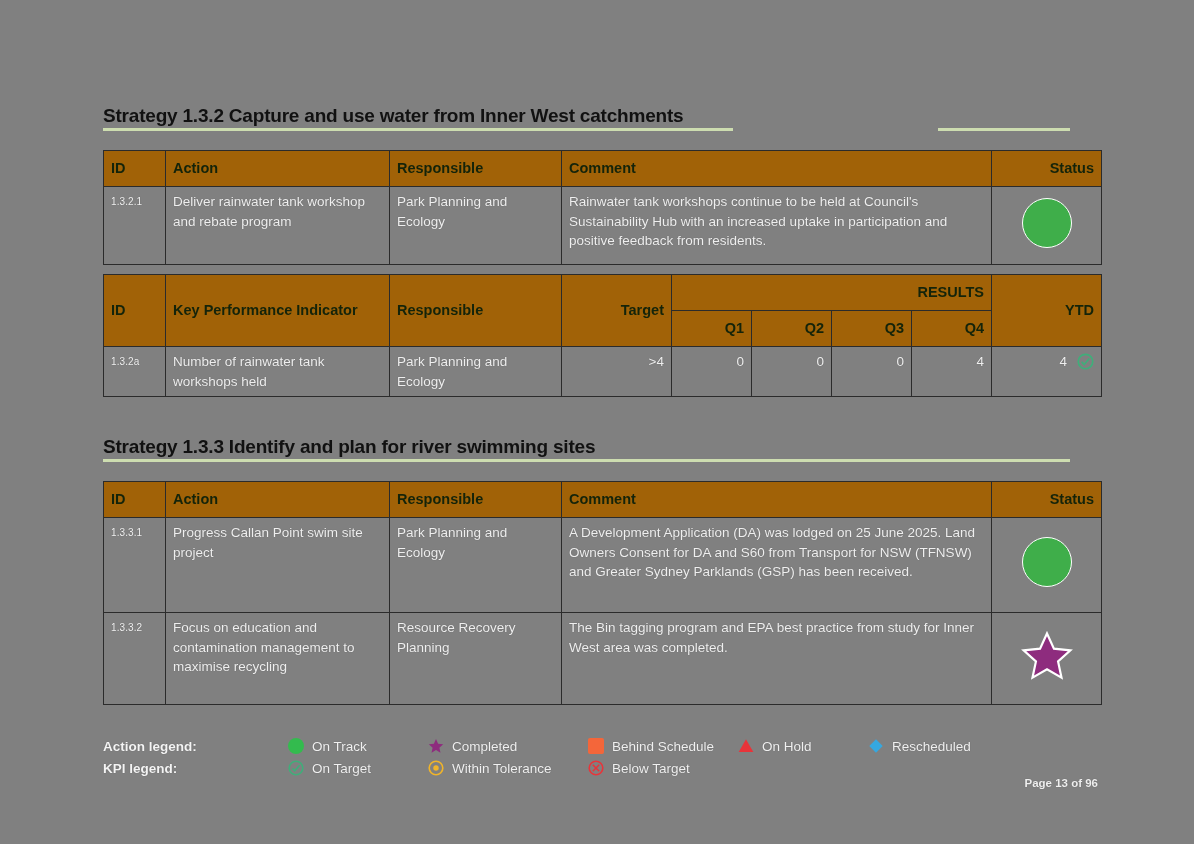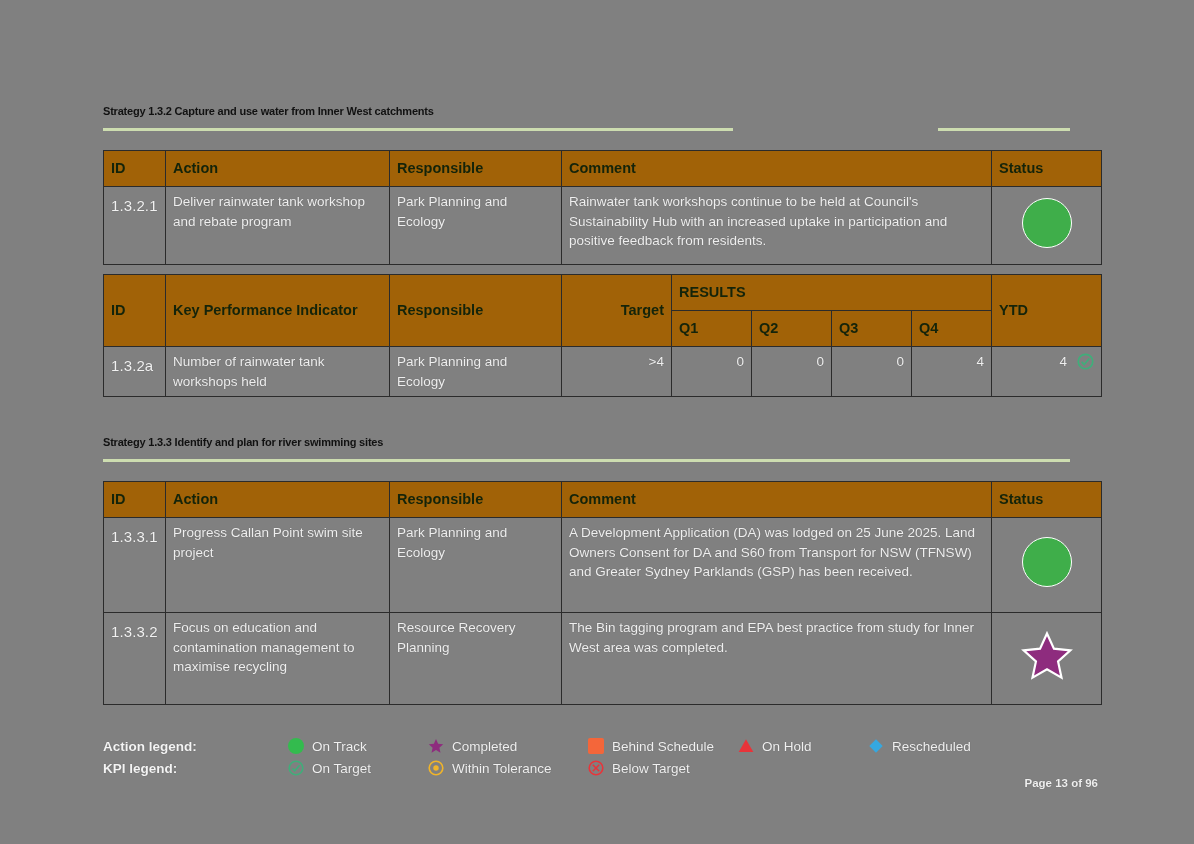--- a/index.html
+++ b/index.html
@@ -9,21 +9,21 @@
     font-family:"Liberation Sans", sans-serif;
     color:#1a1a1a;
     overflow:hidden;
   }
   .page{position:relative;width:1194px;height:844px;}
 
   
   .strategy-head{
     position:absolute;
     left:103px;
-    font-size:11px;
+    font-size:19px;
     font-weight:bold;
     color:#111111;
     letter-spacing:-0.2px;
     white-space:nowrap;
   }
   .strategy-rule{
     position:absolute;
     left:103px;
     height:3px;
     background:#cdddb0;
@@ -52,27 +52,27 @@
     vertical-align:middle;
     padding-top:7px;
     padding-bottom:7px;
   }
   tbody td{
     background:transparent;
     color:#efefef;
     text-shadow:0 0 1px rgba(0,0,0,.35);
   }
   td.id-cell{
-    font-size:15px;
+    font-size:10px;
     color:#f2f2f2;
     padding-top:8px;
     letter-spacing:0.1px;
   }
   td.num{ text-align:right; }
-  th.center{ text-align:left; }
+  th.center{ text-align:right; }
 
   
   .t-actions col.c-id{width:62px;}
   .t-actions col.c-action{width:224px;}
   .t-actions col.c-resp{width:172px;}
   .t-actions col.c-comment{width:430px;}
   .t-actions col.c-status{width:110px;}
 
   
   .t-kpi col.k-id{width:62px;}

